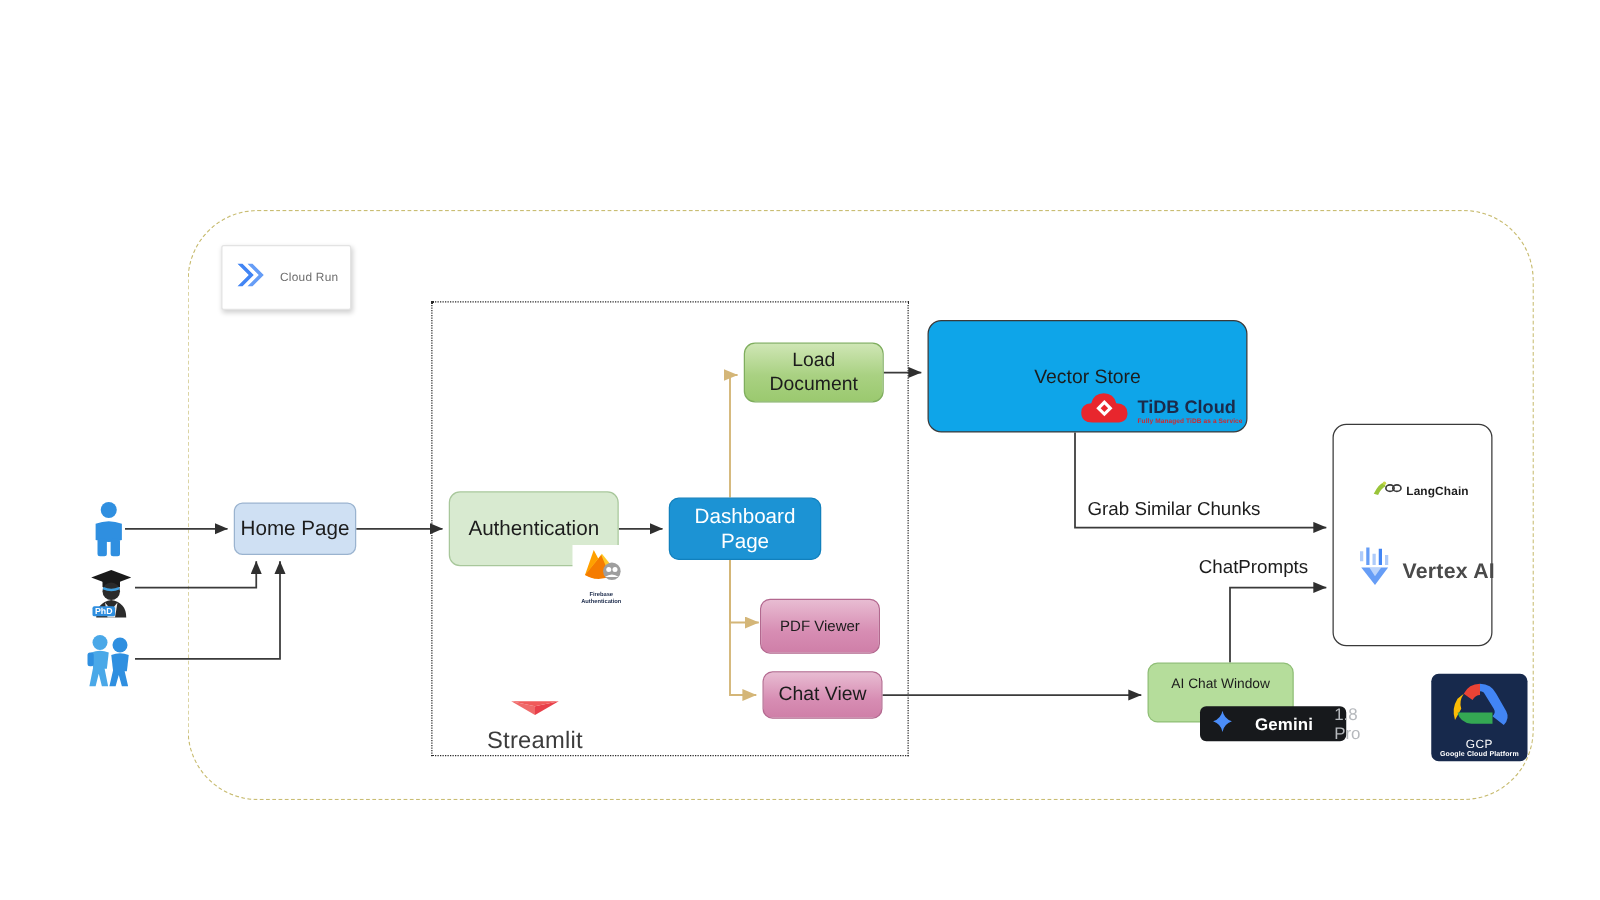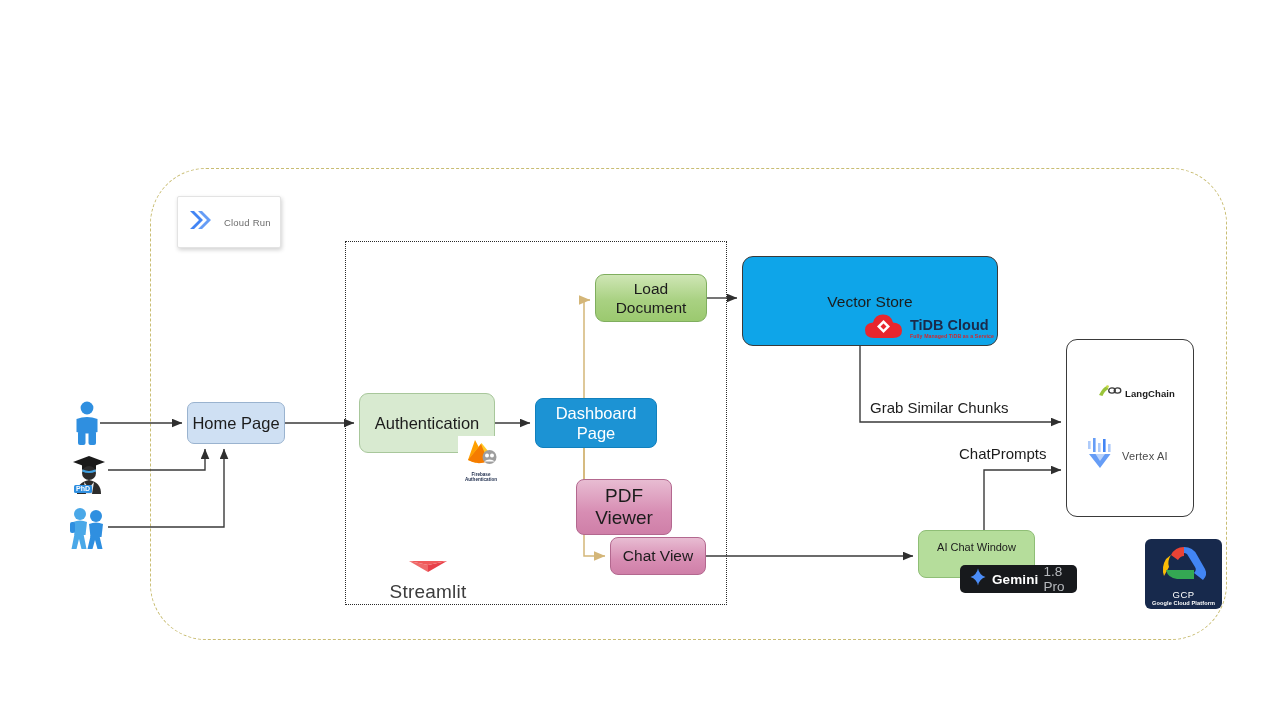--- a/index.html
+++ b/index.html
@@ -57,24 +57,24 @@
     background:#1c93d4;border:1.2px solid #1180bd;border-radius:8px;
     font-size:16.5px;color:#ffffff;line-height:20px;
   }
   .box-load{
     left:595px;top:274px;width:112px;height:48px;
     background:linear-gradient(180deg,#cfe6b5 0%,#a9d182 55%,#9bc96f 100%);
     border:1.2px solid #7fae5e;border-radius:9px;
     font-size:15.5px;color:#1c1c1c;line-height:19px;
   }
   .box-pdf{
-    left:576px;top:479px;width:96px;height:56px;
+    left:608px;top:479px;width:96px;height:44px;
     background:linear-gradient(180deg,#e8bcd2 0%,#d78db3 60%,#cf7fa8 100%);
     border:1.2px solid #b3688f;border-radius:8px;
-    font-size:19px;color:#1c1c1c;
+    font-size:12px;color:#1c1c1c;
   }
   .box-chatview{
     left:610px;top:537px;width:96px;height:38px;
     background:linear-gradient(180deg,#e8bcd2 0%,#d78db3 60%,#cf7fa8 100%);
     border:1.2px solid #b3688f;border-radius:8px;
     font-size:15.5px;color:#1c1c1c;
   }
   .box-vector{
     left:742px;top:256px;width:256px;height:90px;
     background:#0ea5e9;border:1.5px solid #3a3a3a;border-radius:11px;
@@ -102,41 +102,41 @@
   }
   .streamlit-logo{
     position:absolute;left:388px;top:556px;width:80px;
     display:flex;flex-direction:column;align-items:center;
   }
   .streamlit-logo .st-txt{font-size:19px;color:#3c3c3c;margin-top:1px;letter-spacing:.2px;}
 
   .gemini-badge{
     position:absolute;left:960px;top:565px;width:117px;height:28px;
     background:#17191c;border-radius:5px;display:flex;align-items:center;
-    gap:5px;padding-left:9px;box-sizing:border-box;
+    gap:17px;padding-left:9px;box-sizing:border-box;
   }
   .gemini-badge .g-name{font-size:13.5px;color:#ffffff;font-weight:600;letter-spacing:.1px;}
   .gemini-badge .g-ver{font-size:13.5px;color:#b6b9bd;font-weight:400;}
 
   .gcp-card{
     position:absolute;left:1145px;top:539px;width:77px;height:70px;
     background:#17294c;border-radius:6px;display:flex;flex-direction:column;
     align-items:center;justify-content:flex-start;padding-top:5px;box-sizing:border-box;
   }
   .gcp-card .gcp-name{font-size:9.5px;color:#fff;font-weight:normal;letter-spacing:.4px;margin-top:-1px;}
   .gcp-card .gcp-sub{font-size:5.6px;color:#fff;font-weight:bold;letter-spacing:.1px;}
 
   .tidb-logo{position:absolute;left:862px;top:312px;display:flex;align-items:center;gap:4px;}
   .tidb-logo .tidb-name{font-size:14.5px;font-weight:bold;color:#1b2a4a;line-height:15px;}
   .tidb-logo .tidb-sub{font-size:5.2px;font-weight:bold;color:#d1282e;line-height:7px;letter-spacing:.1px;}
 
   .langchain-logo{position:absolute;left:1098px;top:384px;display:flex;align-items:center;gap:3px;}
   .langchain-logo .lc-txt{font-size:9.5px;font-weight:bold;color:#1c1c1c;letter-spacing:.1px;}
   .vertex-logo{position:absolute;left:1086px;top:437px;display:flex;align-items:center;gap:6px;}
-  .vertex-logo .vx-txt{font-size:11px;color:#4a4a4a;letter-spacing:.2px;}
+  .vertex-logo .vx-txt{font-size:17px;color:#4a4a4a;letter-spacing:.2px;font-weight:bold;}
 
   
   .actor{position:absolute;}
 
   
   .edge-label{position:absolute;font-size:15px;color:#1c1c1c;white-space:nowrap;}
   .lbl-chunks{left:870px;top:399px;}
   .lbl-prompts{left:959px;top:445px;}
 </style>
 </head>

